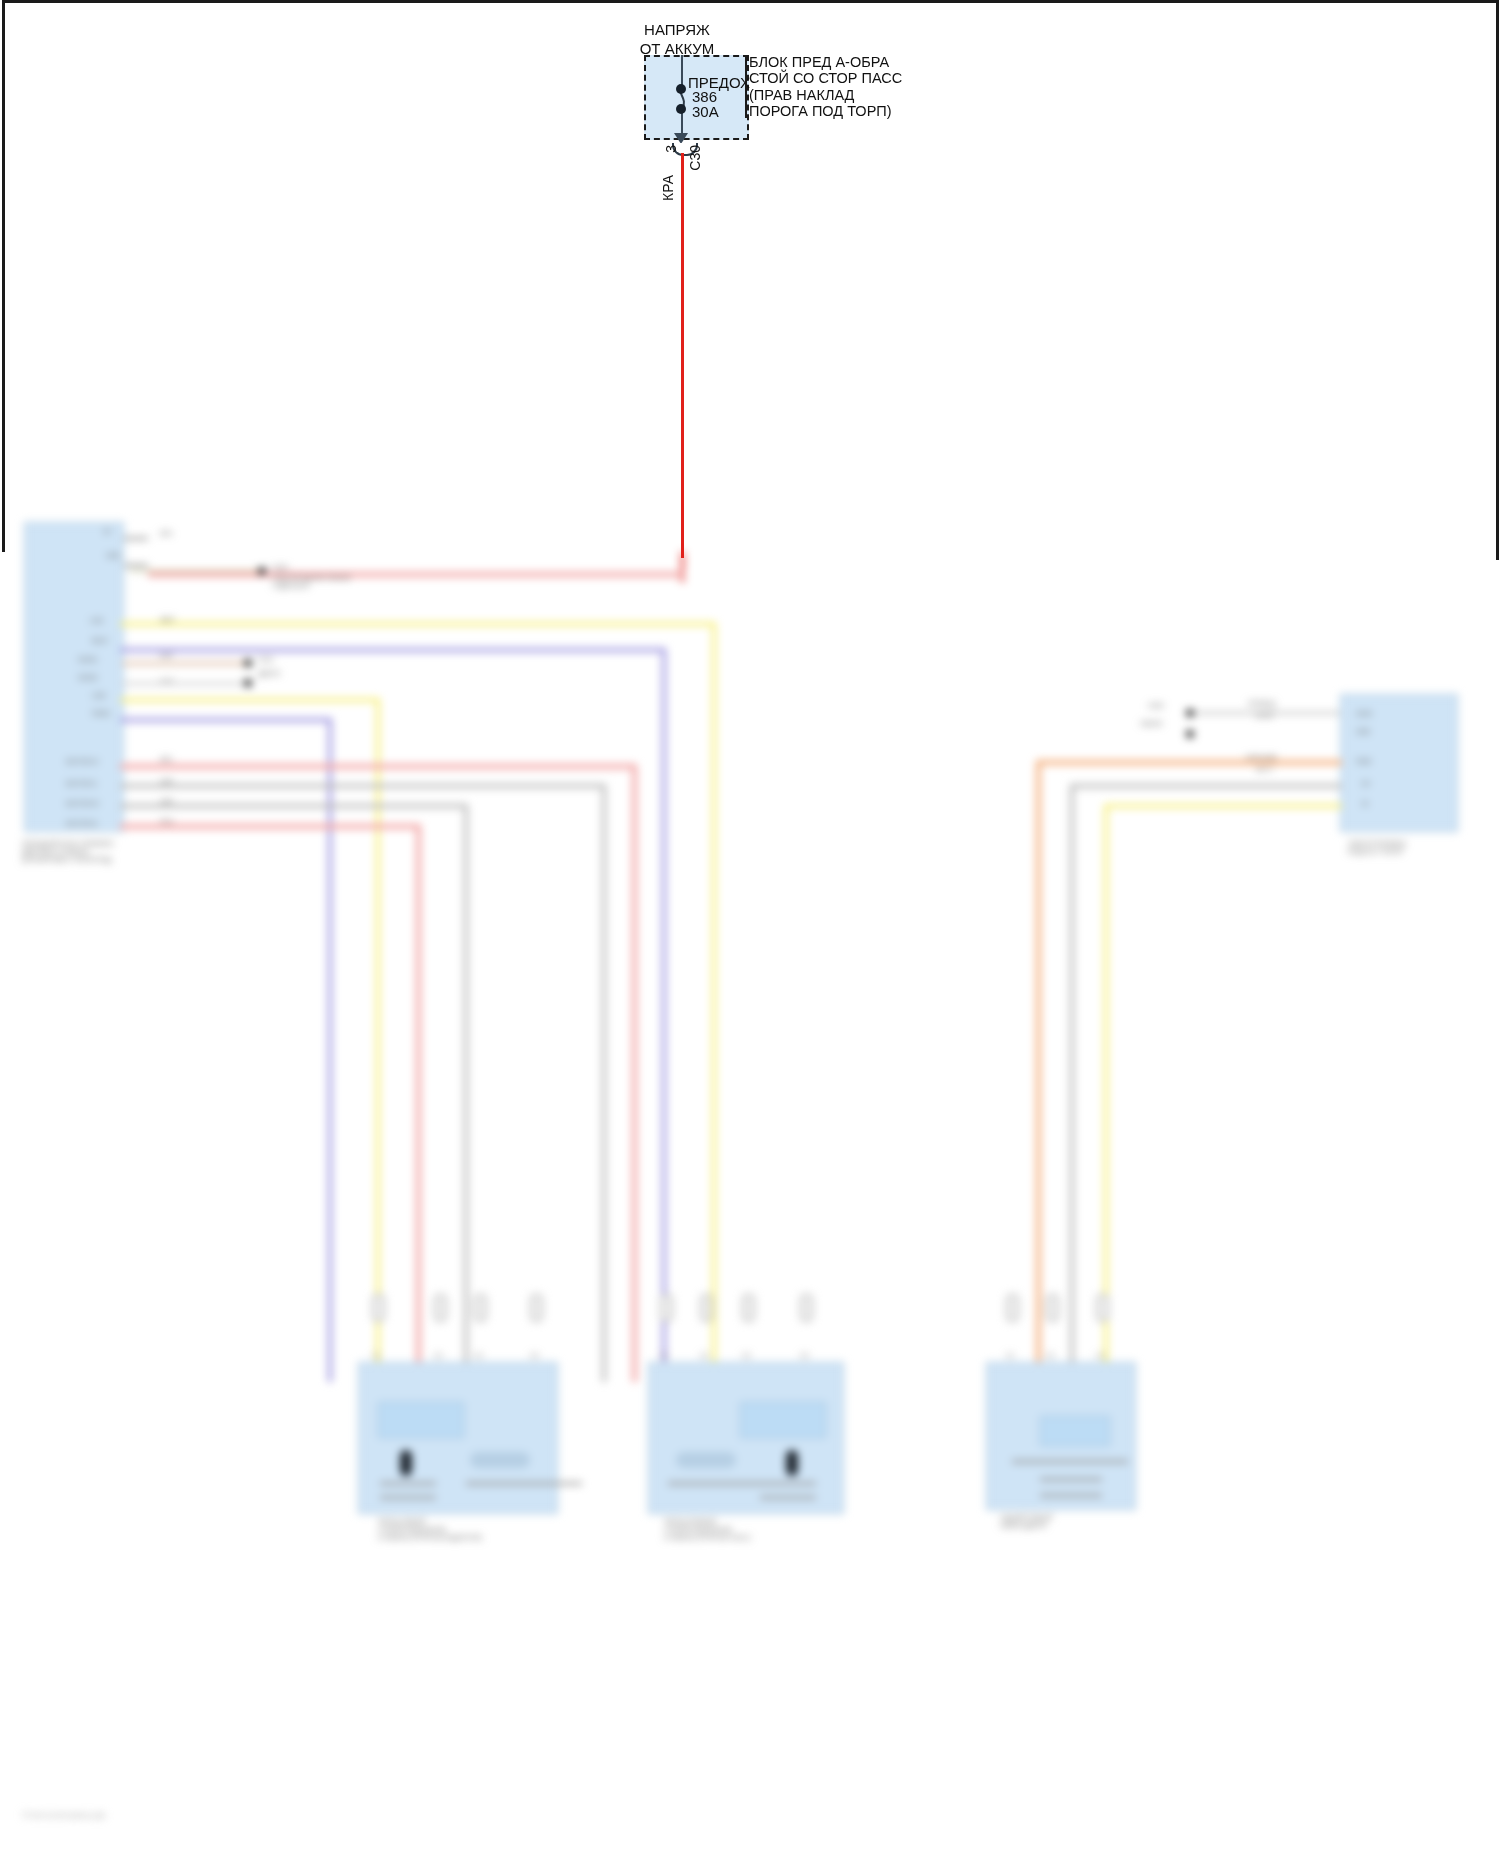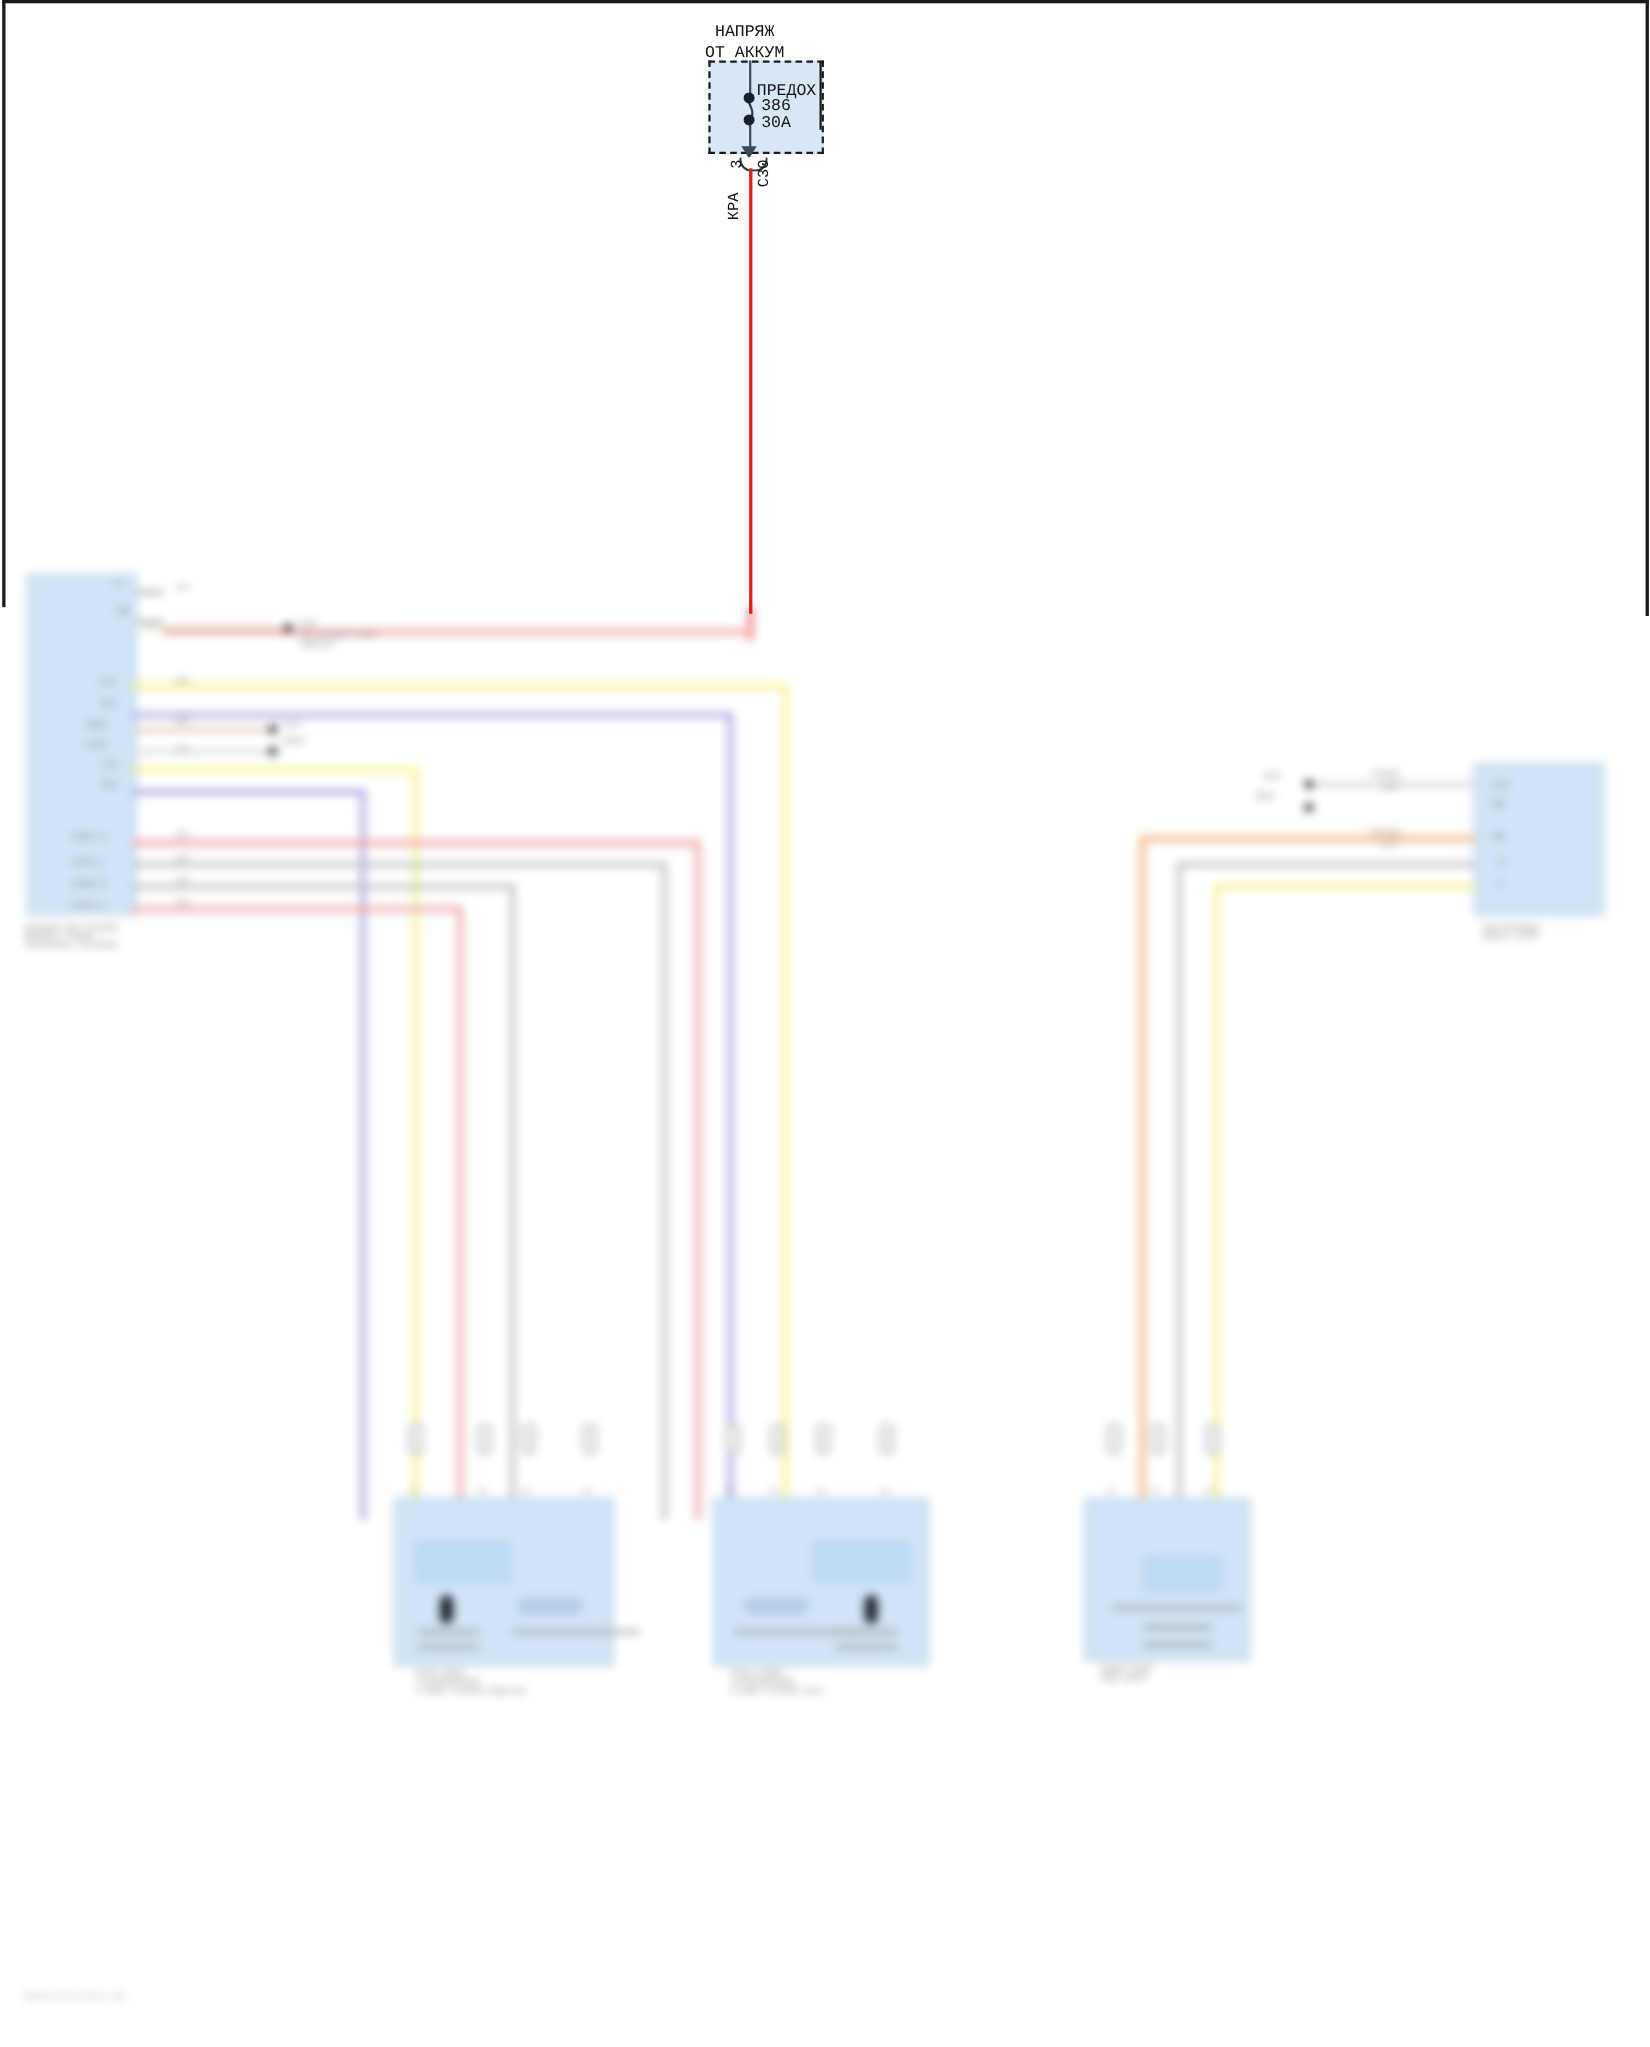--- a/index.html
+++ b/index.html
@@ -1,18 +1,18 @@
 <!DOCTYPE html>
 <html><head>
 <meta charset="utf-8">
 <style>
   html,body{margin:0;padding:0;background:#ffffff;}
   body{font-family:"Liberation Sans",sans-serif;}
   #page{
-    position:relative;width:1500px;height:1861px;background:#ffffff;overflow:hidden;font-family:Liberation Mono, monospace;
+    position:relative;width:1500px;height:1861px;background:#ffffff;overflow:hidden;
   }
   
   .frame-left{position:absolute;left:2px;top:0;width:3px;height:552px;background:#1a1a1a;}
   .frame-right{position:absolute;left:1496px;top:0;width:3px;height:560px;background:#1a1a1a;}
   .frame-top{position:absolute;left:2px;top:0px;width:1497px;height:3px;background:#1a1a1a;}
 
   
   .fuse-box{
     position:absolute;left:644px;top:55px;width:105px;height:85px;
     background:#d6e8f7;border:2px dashed #1a1a1a;box-sizing:border-box;
@@ -87,20 +87,24 @@
   </svg>
   <div class="fuse-dot-a"></div>
   <div class="fuse-dot-b"></div>
   <div class="fuse-arrow"></div>
 
   <div class="fuse-name">ПРЕДОХ</div>
   <div class="fuse-num">386</div>
   <div class="fuse-amp">30А</div>
 
   <div class="block-desc-bar"></div>
+  <div class="block-desc">БЛОК ПРЕД А-ОБРА
+СТОЙ СО СТОР ПАСС
+(ПРАВ НАКЛАД
+ПОРОГА ПОД ТОРП)</div>
 
   <div class="conn-break"></div>
   <div class="pin-num">3</div>
   <div class="conn-id">C30</div>
   <div class="wire-code">КРА</div>
 
   <div class="red-wire"></div>
 
   <div class="blur-layer">
    <div class="blur-inner">

